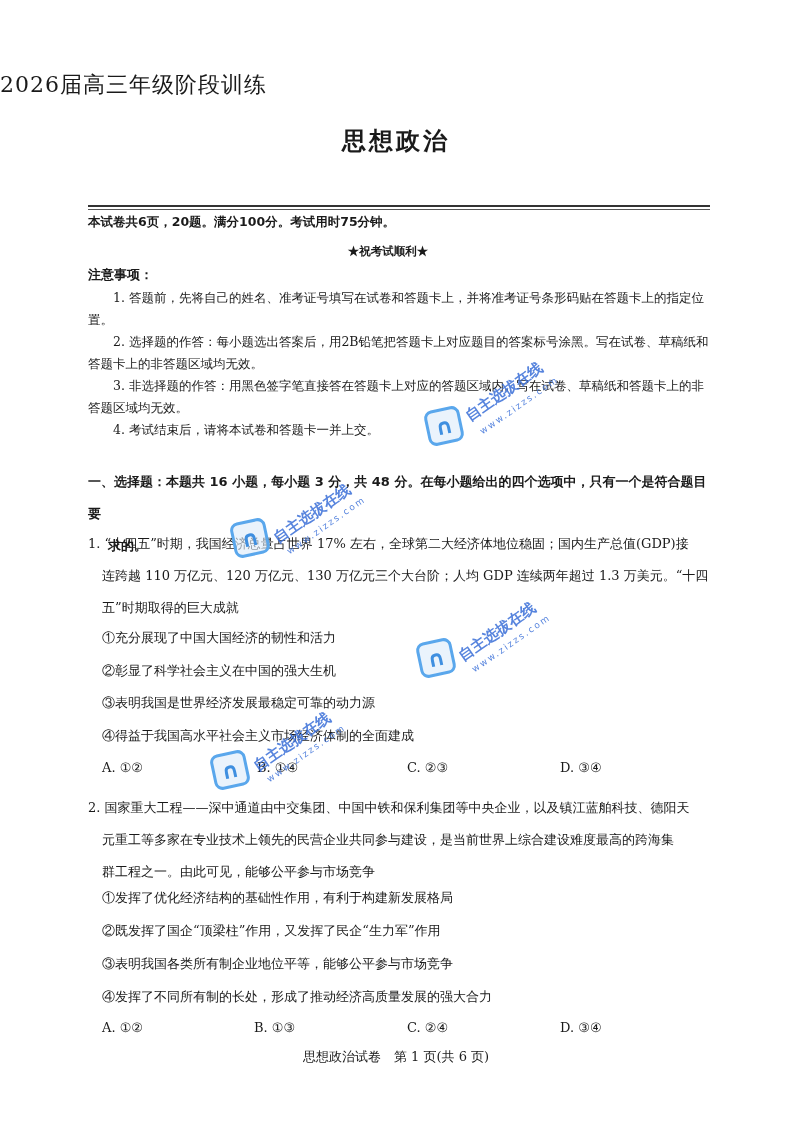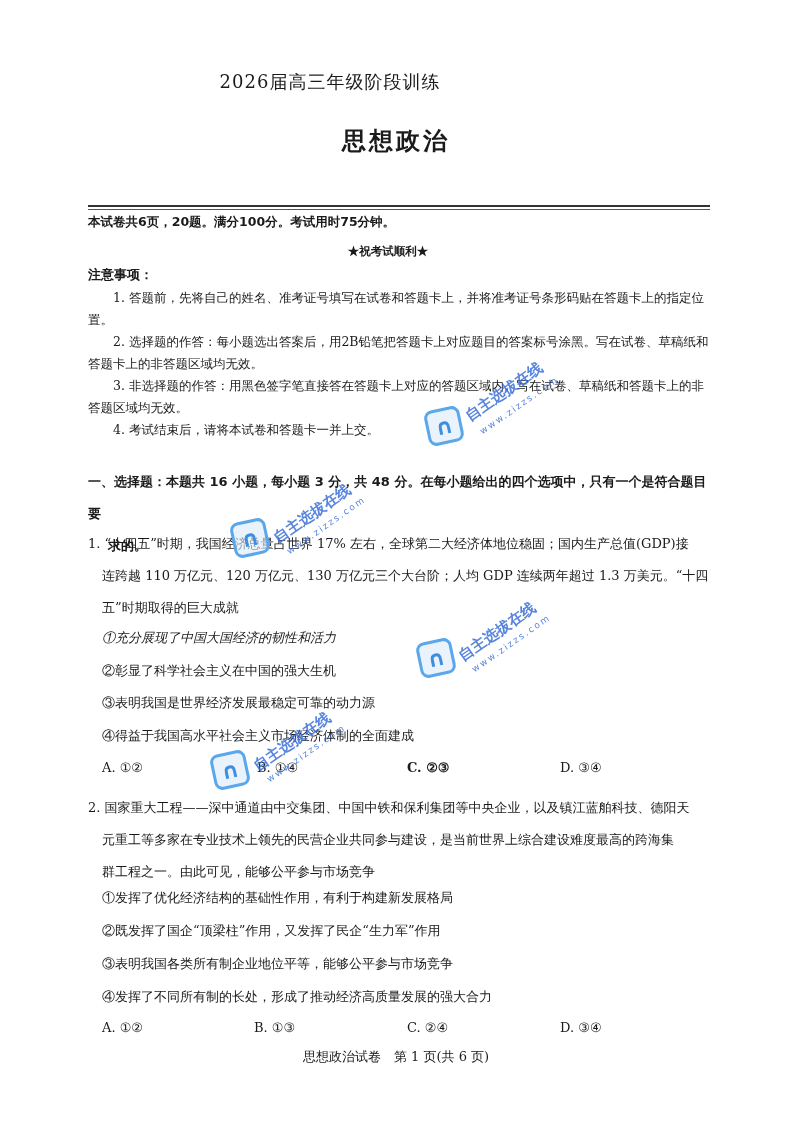--- a/index.html
+++ b/index.html
@@ -2,22 +2,22 @@
 <html><head>
 <meta charset="utf-8">
 <style>
   html, body { margin: 0; padding: 0; }
   body {
     width: 792px; height: 1122px; background: #ffffff; position: relative; overflow: hidden;
     font-family: "DejaVu Serif", "Liberation Serif", serif; color: #1a1a1a;
   }
   .abs { position: absolute; }
   .title-main {
-    left: 0; width: 660px; top: 70px; text-align: center;
-    font-size: 18px; letter-spacing: 1px; font-family: "DejaVu Serif", serif;
+    left: 0; width: 660px; top: 70px; text-align: left;
+    font-size: 22px; letter-spacing: 1px; font-family: "DejaVu Serif", serif;
   }
   .title-sub {
     left: 0; width: 792px; top: 125px; text-align: center;
     font-size: 24px; font-weight: bold; letter-spacing: 3px; font-family: "DejaVu Sans", sans-serif;
   }
   .rule-thick { left: 88px; width: 622px; top: 205px; height: 2px; background: #333; }
   .rule-thin { left: 88px; width: 622px; top: 209px; height: 1px; background: #555; }
   .info {
     left: 88px; top: 214px; font-size: 12.5px; font-weight: bold;
     font-family: "DejaVu Sans", sans-serif;
@@ -89,28 +89,28 @@
 <div class="abs section-head">
   <div>一、选择题：本题共 16 小题，每小题 3 分，共 48 分。在每小题给出的四个选项中，只有一个是符合题目要</div>
   <div class="cont">求的。</div>
 </div>
 
 <div class="abs q-stem" style="top:528px;">
   <div>1. “十四五”时期，我国经济总量占世界 17% 左右，全球第二大经济体地位稳固；国内生产总值(GDP)接</div>
   <div class="cont">连跨越 110 万亿元、120 万亿元、130 万亿元三个大台阶；人均 GDP 连续两年超过 1.3 万美元。“十四</div>
   <div class="cont">五”时期取得的巨大成就</div>
 </div>
-<div class="abs opt-item" style="top:629px;font-style:italic;">①充分展现了中国大国经济的韧性和活力</div>
+<div class="abs opt-item" style="top:629px;">①充分展现了中国大国经济的韧性和活力</div>
 <div class="abs opt-item" style="top:662px;">②彰显了科学社会主义在中国的强大生机</div>
 <div class="abs opt-item" style="top:694px;">③表明我国是世界经济发展最稳定可靠的动力源</div>
 <div class="abs opt-item" style="top:727px;">④得益于我国高水平社会主义市场经济体制的全面建成</div>
 <div class="abs choices" style="top:760px;">
   <span class="choice" style="left:0;">A. ①②</span>
   <span class="choice" style="left:155px;">B. ①④</span>
-  <span class="choice" style="left:305px;font-weight:bold;">C. ②③</span>
+  <span class="choice" style="left:305px;">C. ②③</span>
   <span class="choice" style="left:458px;">D. ③④</span>
 </div>
 
 <div class="abs q-stem" style="top:792px;">
   <div>2. 国家重大工程——深中通道由中交集团、中国中铁和保利集团等中央企业，以及镇江蓝舶科技、德阳天</div>
   <div class="cont">元重工等多家在专业技术上领先的民营企业共同参与建设，是当前世界上综合建设难度最高的跨海集</div>
   <div class="cont">群工程之一。由此可见，能够公平参与市场竞争</div>
 </div>
 <div class="abs opt-item" style="top:889px;">①发挥了优化经济结构的基础性作用，有利于构建新发展格局</div>
 <div class="abs opt-item" style="top:922px;">②既发挥了国企“顶梁柱”作用，又发挥了民企“生力军”作用</div>

